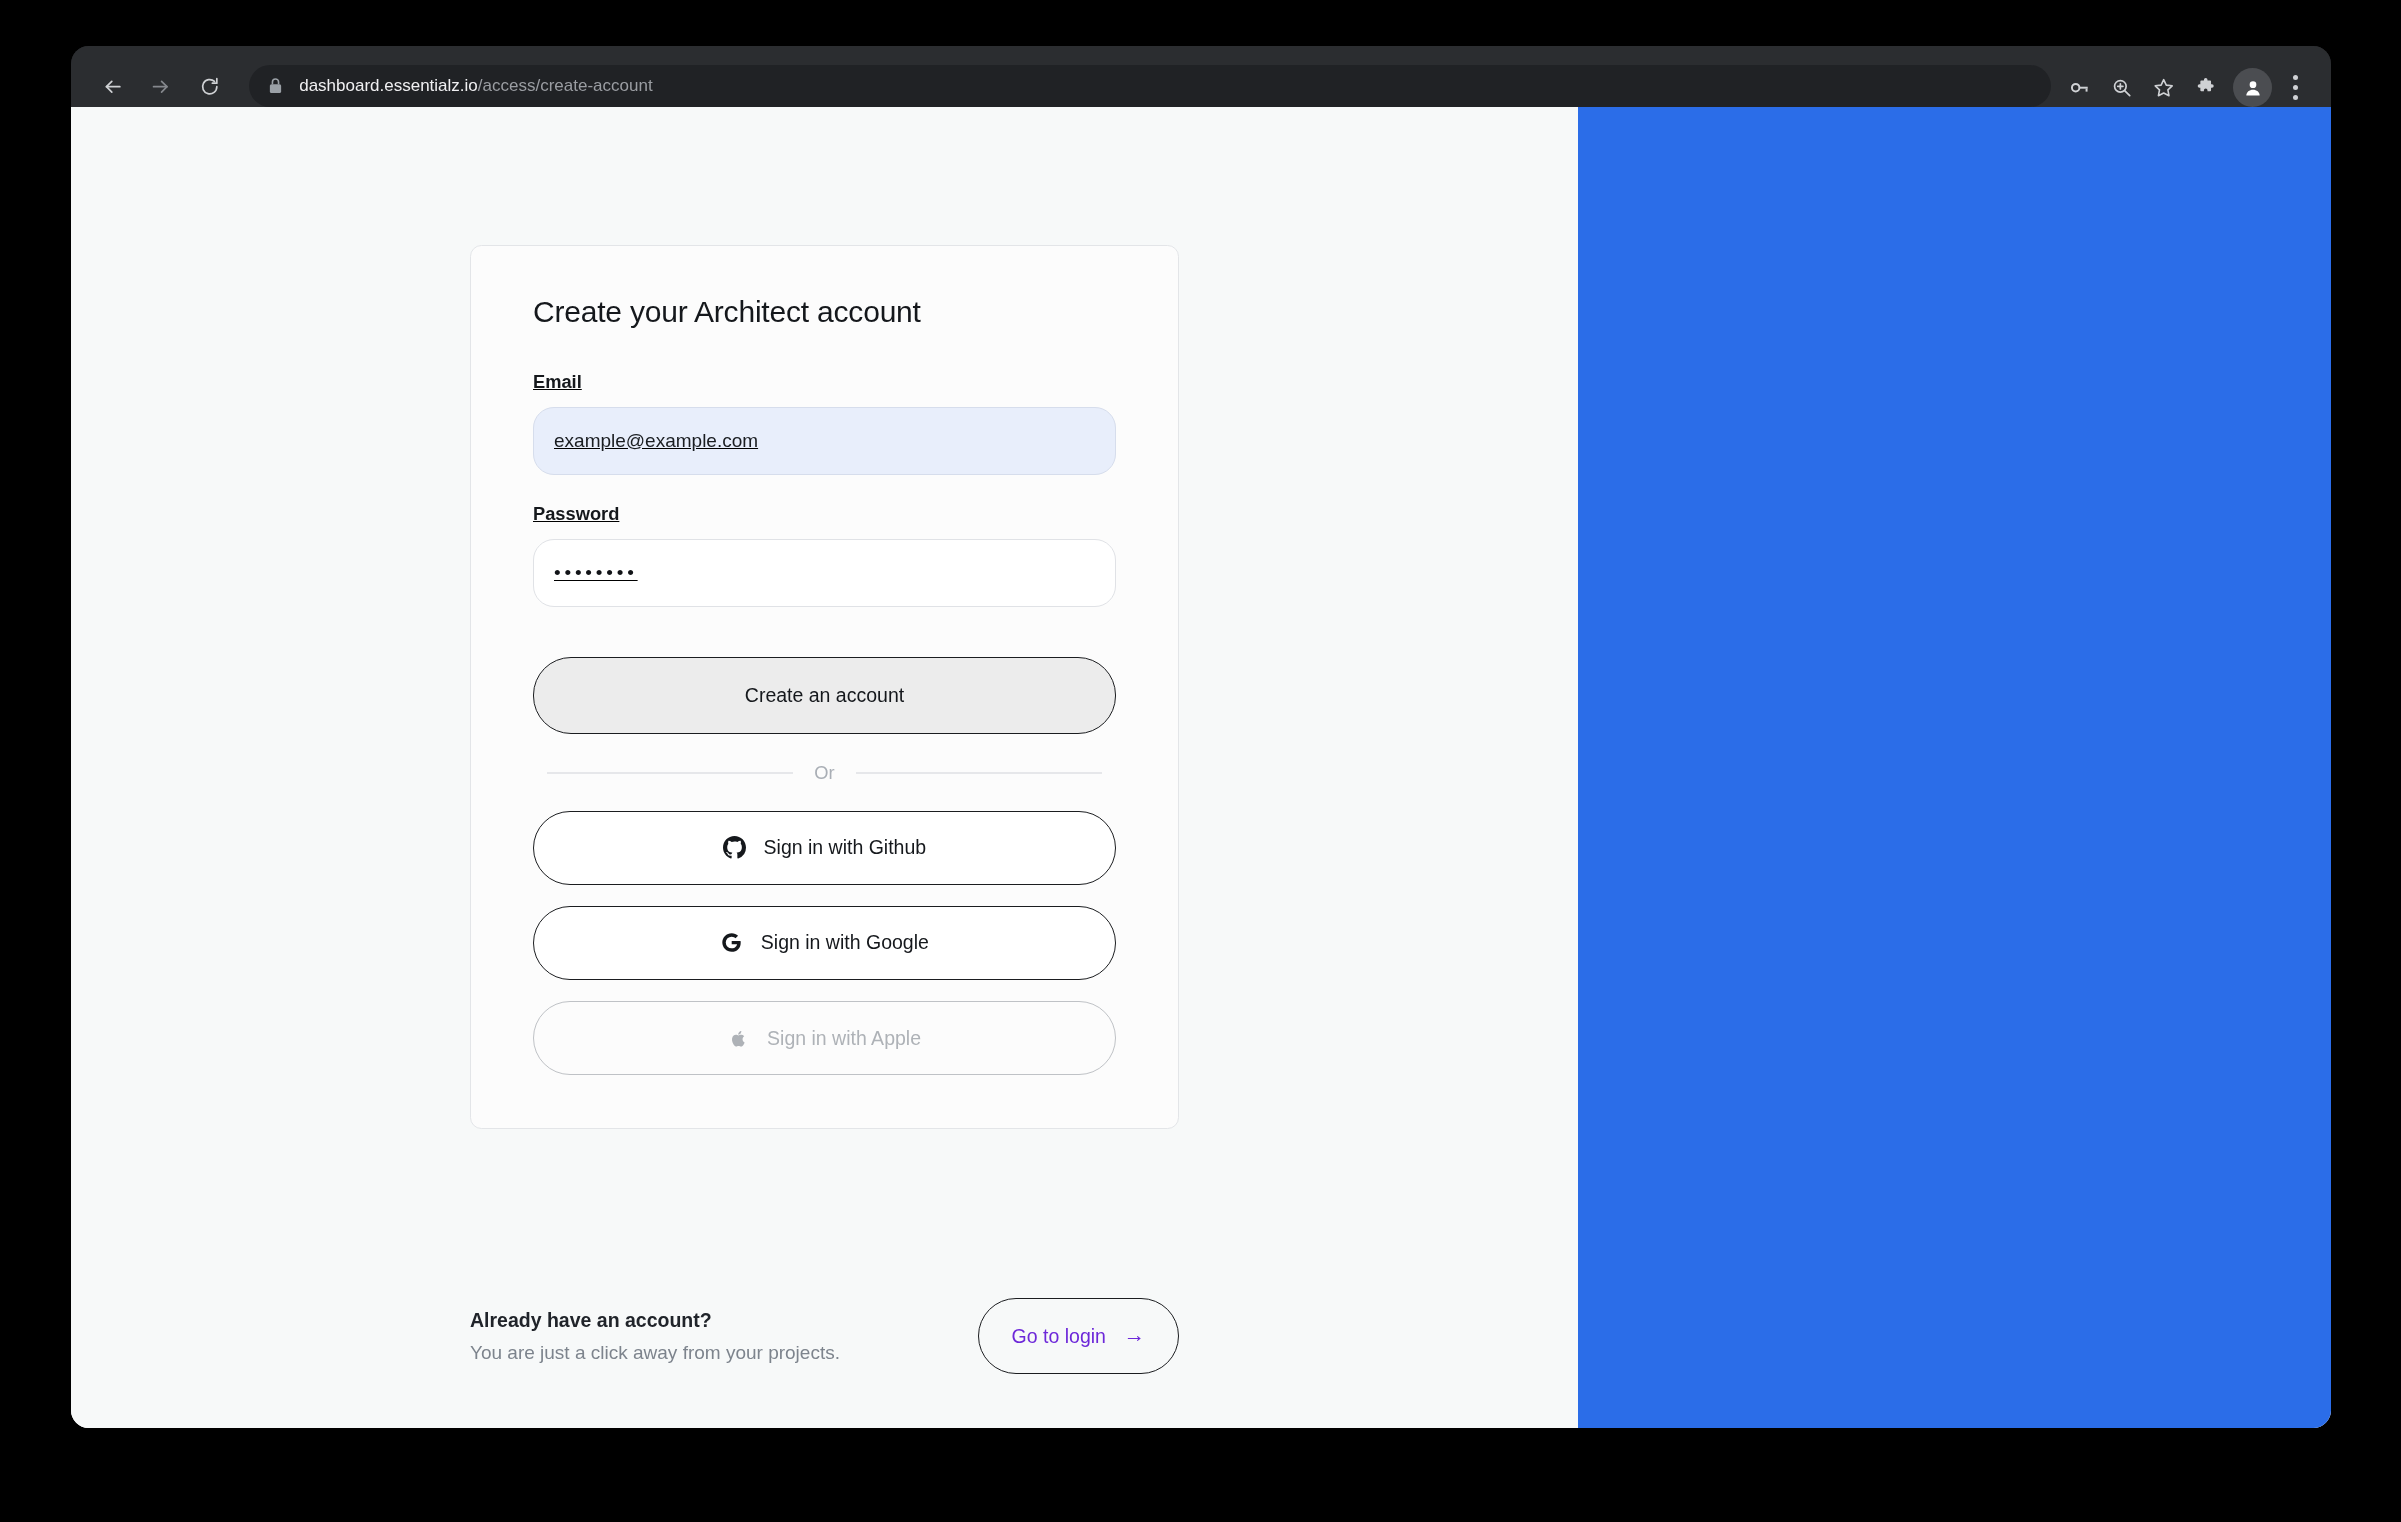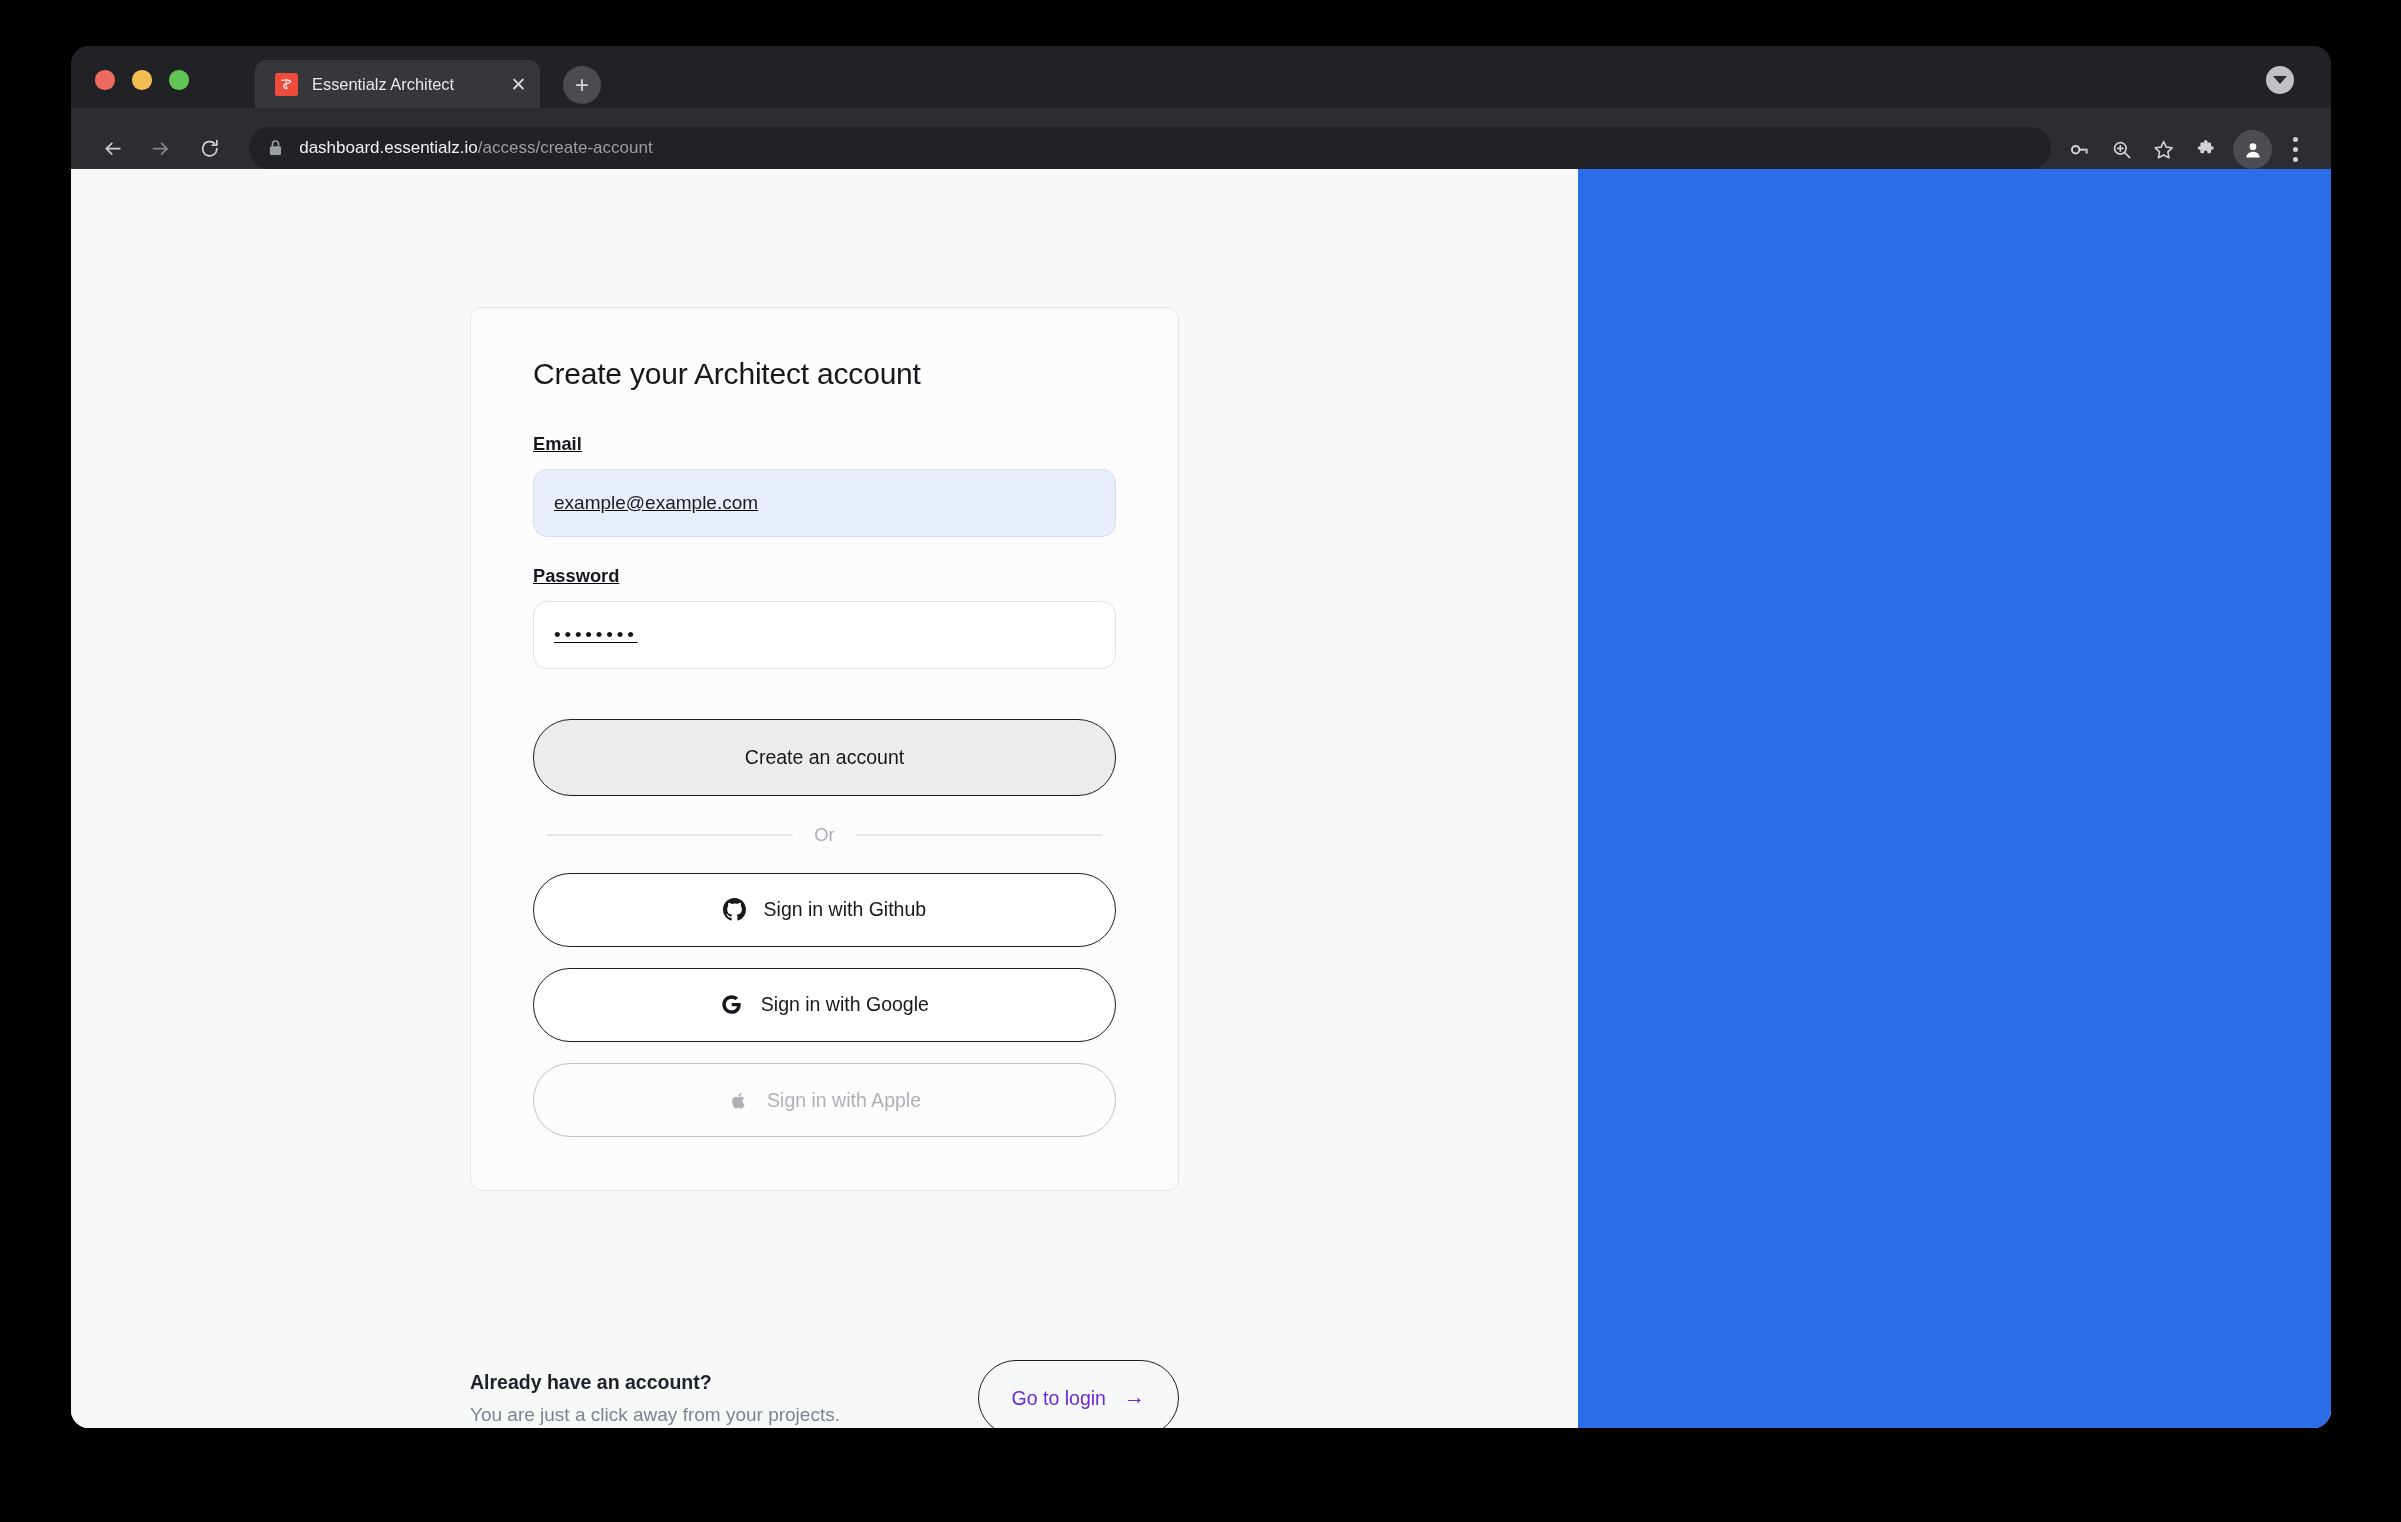--- a/index.html
+++ b/index.html
@@ -208,21 +208,21 @@
   .field-label {
     font-size: 18.3px;
     font-weight: bold;
     color: #15181C;
     margin-bottom: 14px;
   }
   .input-box {
     width: 100%;
     height: 68px;
     border: 1.3px solid #E0E2E6;
-    border-radius: 14px;
+    border-radius: 21px;
     display: flex;
     align-items: center;
     padding: 0 20px;
     font-size: 19px;
     color: #1A1D21;
     background: #FFFFFF;
   }
   .input-box.autofilled {
     background: #E8EEFB;
     border-color: #D6DDEC;
@@ -305,45 +305,20 @@
     font-size: 19.5px;
     color: #6d28d9;
   }
   .login-btn .arrow { margin-left: 17.7px; font-size: 21.4px; line-height: 1; }
 </style>
 </head>
 <body>
 
 <div class="browser-window">
 
-  <div class="tab-strip">
-
-    <div class="traffic-lights">
-      <span class="tl-dot tl-red"></span>
-      <span class="tl-dot tl-yellow"></span>
-      <span class="tl-dot tl-green"></span>
-    </div>
-
-    <div class="tab">
-      <span class="tab-favicon">
-        <svg width="16.4" height="16.4" viewBox="0 0 26 26">
-          <path d="M6 7 C12 6, 20 6, 20 9 C20 12, 10 11, 9 15 C8.3 18, 11 21, 15 19" fill="none" stroke="#FFFFFF" stroke-width="1.8" stroke-linecap="round"></path>
-          <path d="M13 5 L13 19" fill="none" stroke="#FFFFFF" stroke-width="1.5" stroke-linecap="round"></path>
-        </svg>
-      </span>
-      <span class="tab-title">Essentialz Architect</span>
-      <span class="tab-close">✕</span>
-    </div>
-
-    <div class="new-tab-btn">+</div>
-
-    <div class="tab-list-btn">
-      <span class="tri"></span>
-    </div>
-  </div>
 
   <div class="toolbar">
 
     <div class="nav-btn">
       <svg width="21.4" height="21.4" viewBox="0 0 24 24" fill="none" stroke="currentColor" stroke-width="1.9" stroke-linecap="round" stroke-linejoin="round">
         <line x1="20" y1="12" x2="5" y2="12"></line>
           <polyline points="11,18 5,12 11,6"></polyline>
       </svg>
     </div>
     <div class="nav-btn">

